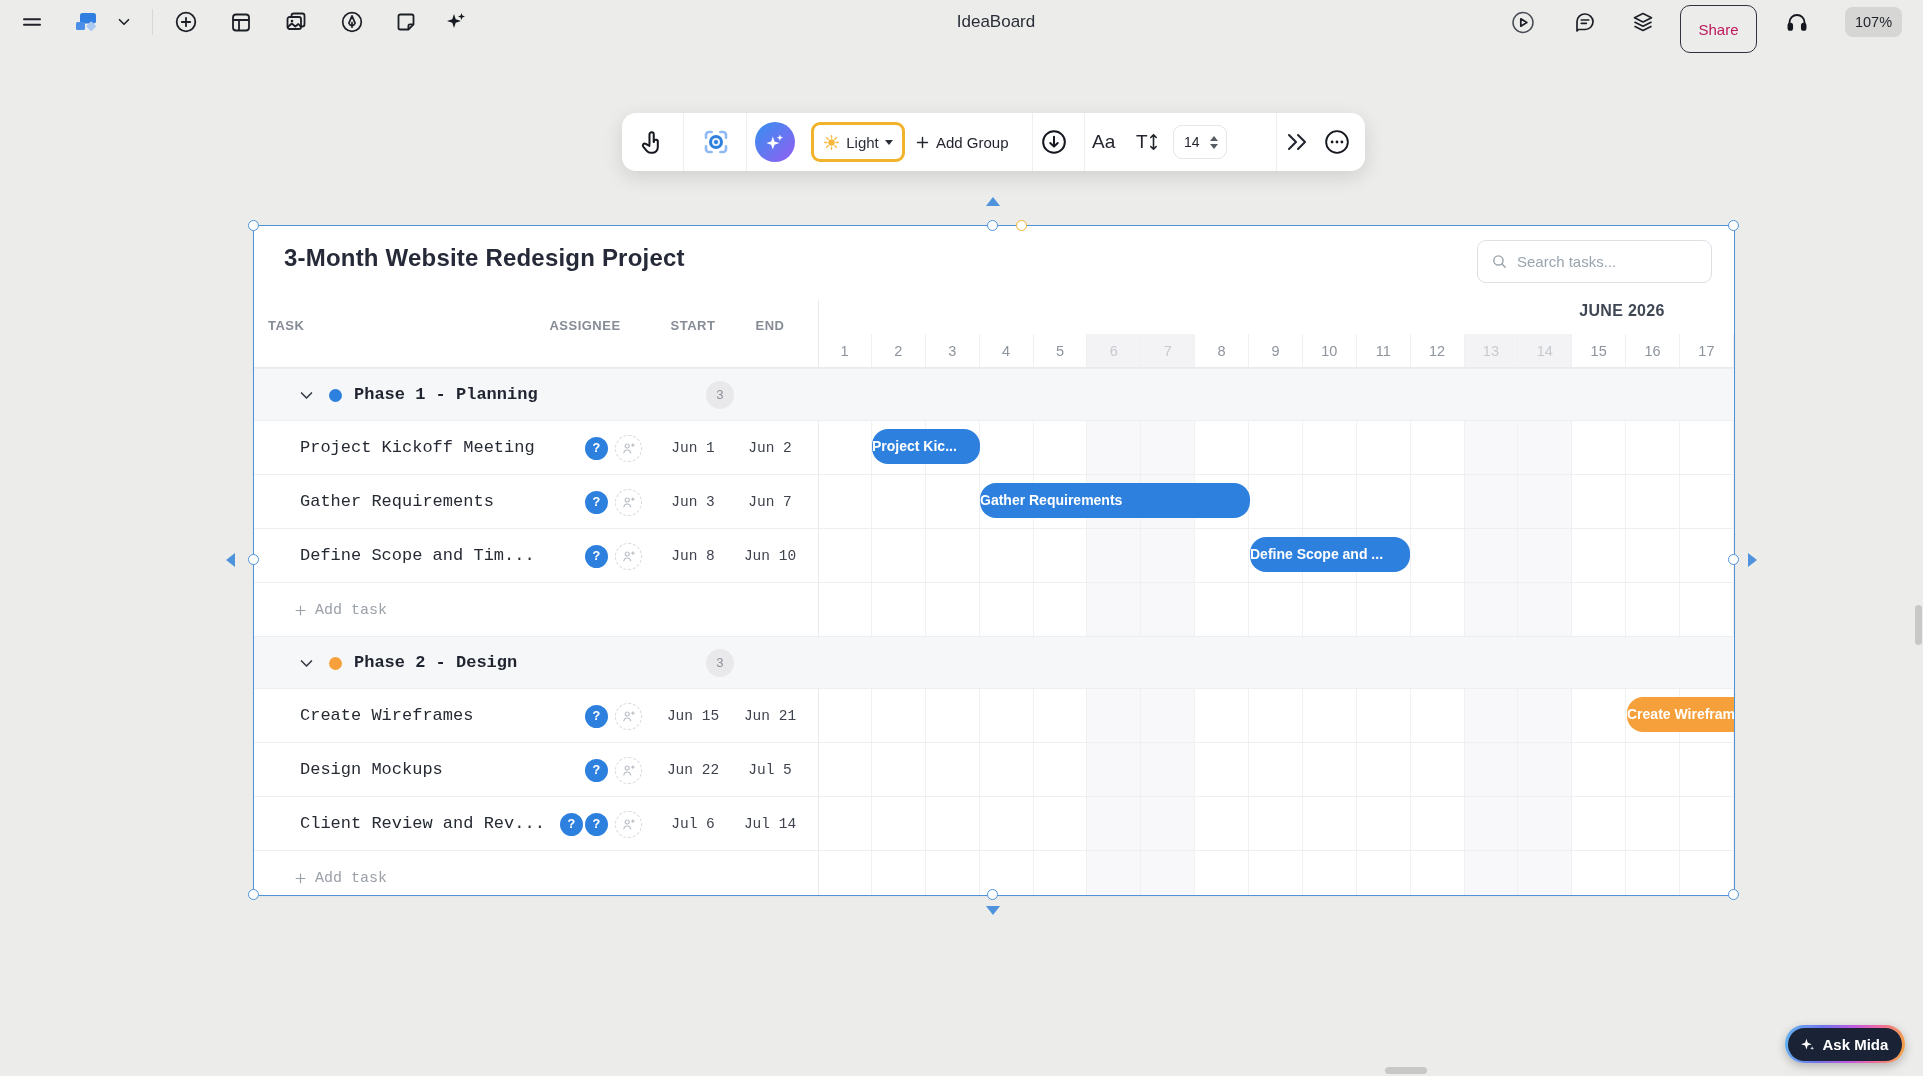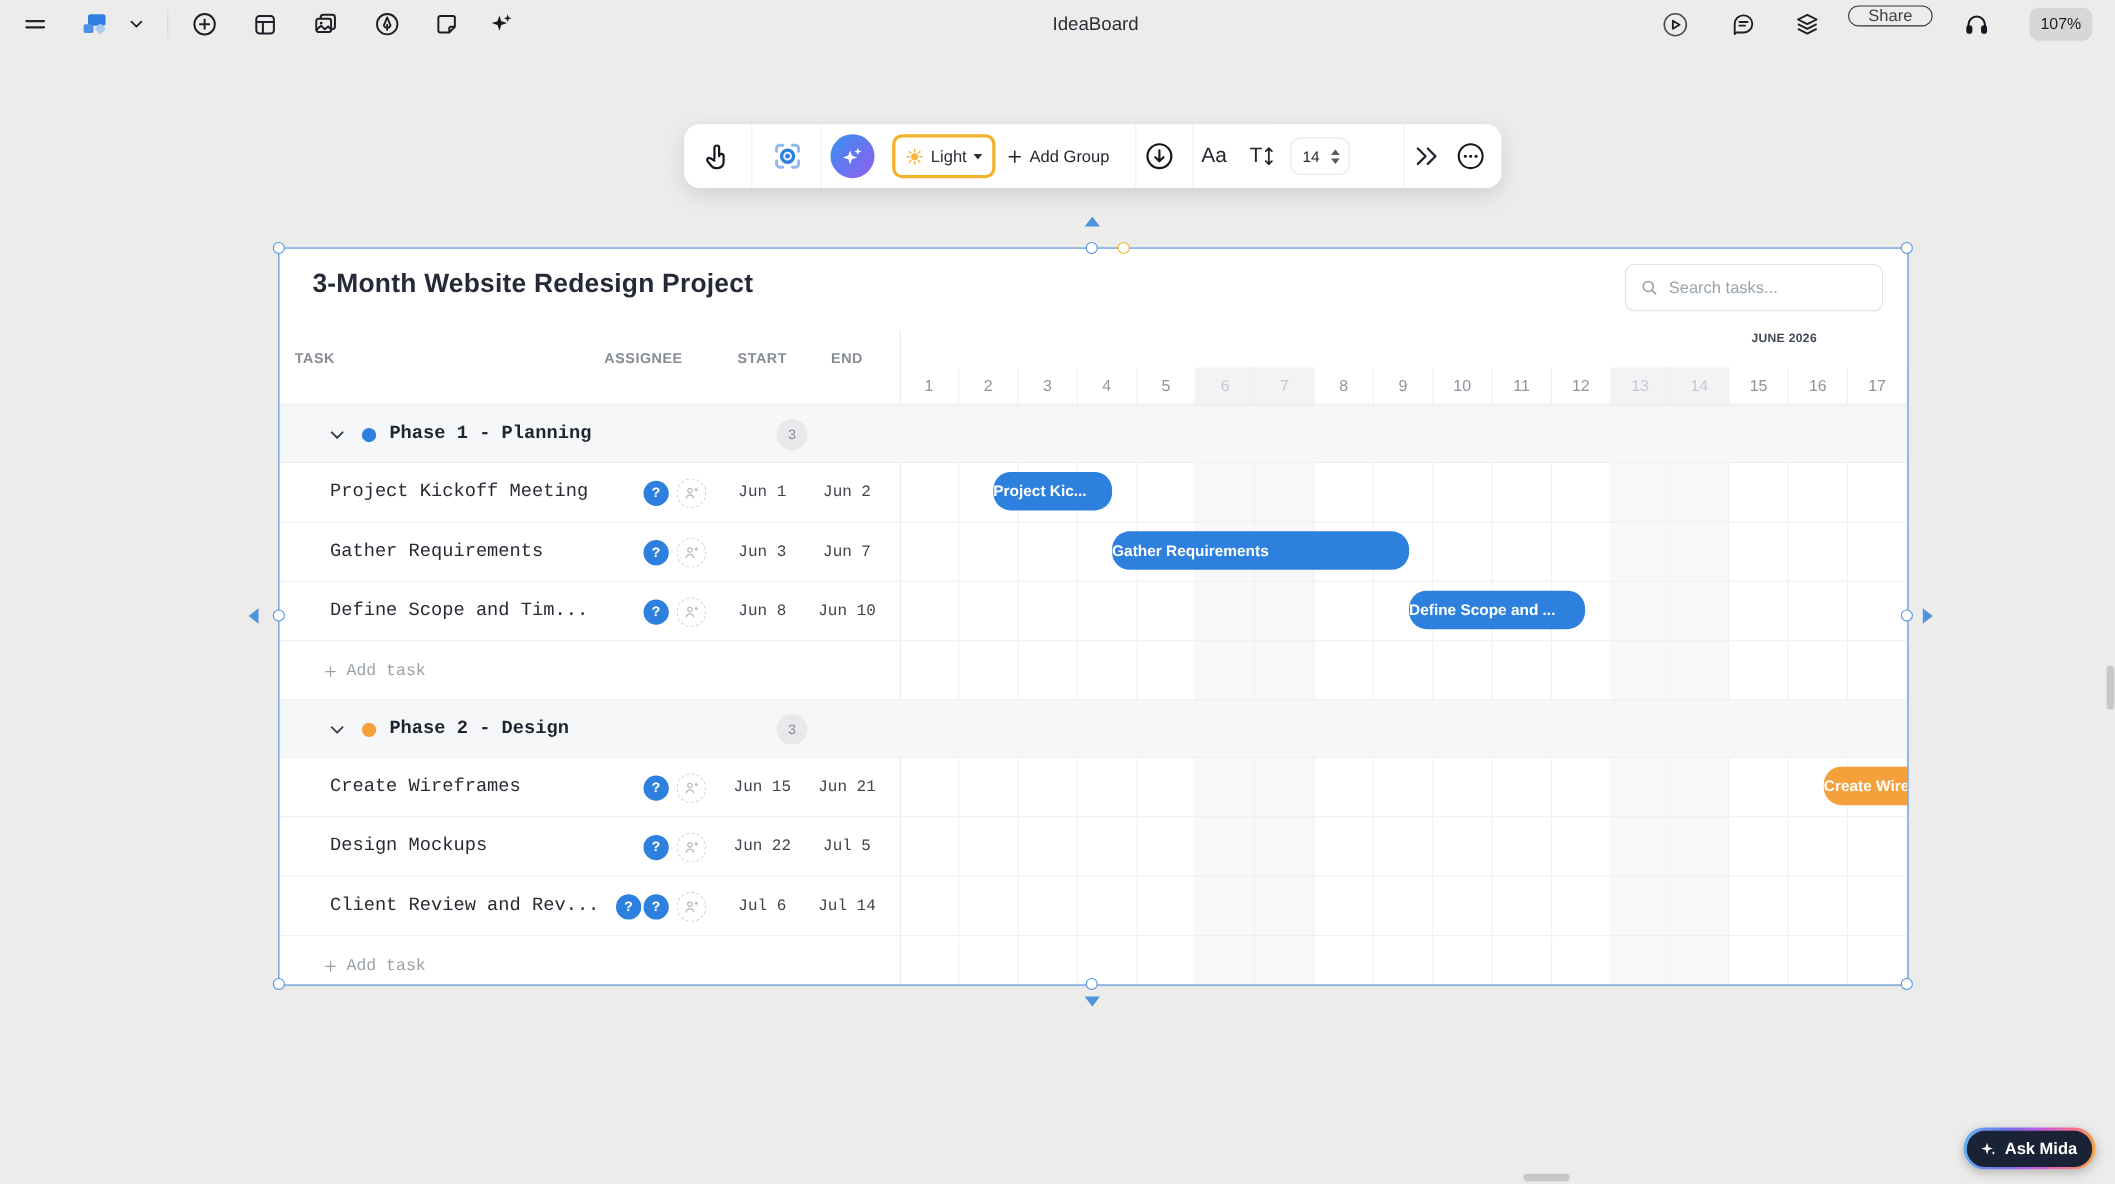--- a/index.html
+++ b/index.html
@@ -4,21 +4,21 @@
 <style>
   * { margin:0; padding:0; box-sizing:border-box; }
   html,body { width:1923px; height:1076px; overflow:hidden; }
   body { font-family:"Liberation Sans", sans-serif; background:#ECECEA; position:relative; color:#23262E; }
 
   
   .topbar { position:absolute; left:0; top:0; width:1923px; height:44px; }
   .tb-icon { position:absolute; top:10px; width:24px; height:24px; display:flex; align-items:center; justify-content:center; cursor:pointer; }
   .tb-divider { position:absolute; top:9px; width:1px; height:26px; background:#D8D8D6; }
   .tb-title { position:absolute; top:0; left:996px; transform:translateX(-50%); height:44px; line-height:44px; font-size:17px; font-weight:500; color:#2A2E38; }
-  .share-btn { position:absolute; left:1680px; top:5px; width:77px; height:19px; border:1.6px solid #2F333C; border-radius:10px; background:transparent; font-size:15px; font-weight:500; color:#404040; display:flex; align-items:center; justify-content:center; cursor:pointer; }
+  .share-btn { position:absolute; left:1680px; top:5px; width:77px; height:48px; border:1.6px solid #2F333C; border-radius:10px; background:transparent; font-size:15px; font-weight:500; color:#be185d; display:flex; align-items:center; justify-content:center; cursor:pointer; }
   .zoom-badge { position:absolute; left:1845px; top:7px; width:57px; height:30px; background:#D6D6D4; border-radius:8px; font-size:14.5px; color:#1E222B; display:flex; align-items:center; justify-content:center; cursor:pointer; }
 
   
   .toolbar { position:absolute; left:622px; top:113px; width:743px; height:58px; background:#FFFFFF; border-radius:14px; box-shadow:0 6px 20px rgba(0,0,0,.12); }
   .tool-div { position:absolute; top:0; bottom:0; width:1px; background:#EFEFF1; }
   .tool-item { position:absolute; display:flex; align-items:center; justify-content:center; cursor:pointer; }
   .ai-circle { width:40px; height:40px; border-radius:50%; background:linear-gradient(135deg,#3E8BF0 10%,#8A63F2 90%); display:flex; align-items:center; justify-content:center; }
   .theme-btn { position:absolute; left:189px; top:9px; width:94px; height:40px; border:3px solid #F2B32C; border-radius:9px; background:#fff; display:flex; align-items:center; justify-content:center; gap:6px; cursor:pointer; }
   .theme-label { font-size:15px; font-weight:500; color:#2A2E38; }
   .caret-down { width:0; height:0; border-left:4.5px solid transparent; border-right:4.5px solid transparent; border-top:5.5px solid #2A2E38; }
@@ -34,21 +34,21 @@
   .widget { position:absolute; left:254px; top:226px; width:1480px; height:669px; background:#FFFFFF; border-radius:3px; overflow:hidden; box-shadow:0 1px 4px rgba(0,0,0,.05); }
   .w-title { position:absolute; left:30px; top:18px; font-size:24px; font-weight:700; color:#262A38; letter-spacing:.2px; }
   .seg { position:absolute; left:976px; top:17px; height:40px; background:#ECEEF1; border-radius:9px; display:flex; align-items:center; padding:3px; gap:2px; }
   .seg-tab { height:34px; border-radius:7px; font-size:14.5px; display:flex; align-items:center; justify-content:center; padding:0 17px; color:#59606C; cursor:pointer; }
   .seg-tab.active { background:#2E80DE; color:#fff; font-weight:500; }
   .searchbox { position:absolute; left:1223px; top:14px; width:235px; height:43px; border:1px solid #DCE0E5; border-radius:9px; background:#fff; display:flex; align-items:center; padding-left:13px; gap:9px; }
   .searchbox input { border:none; outline:none; font-size:15px; color:#0f766e; width:170px; font-family:"Liberation Sans",sans-serif; background:transparent; }
   .searchbox input::placeholder { color:#9AA4AE; }
 
   .colheader-label { position:absolute; top:92px; font-size:13px; font-weight:700; color:#868C96; letter-spacing:.5px; }
-  .month-label { position:absolute; left:1320px; top:76px; width:96px; text-align:center; font-size:11px; font-weight:800; color:#3F4654; letter-spacing:.3px; }
+  .month-label { position:absolute; left:1320px; top:76px; width:96px; text-align:center; font-size:16px; font-weight:800; color:#3F4654; letter-spacing:.3px; }
   .days-row { position:absolute; left:564px; top:108px; width:916px; height:34px; display:flex; }
   .day-cell { flex:1; text-align:center; line-height:34px; font-size:14.5px; color:#8E949D; border-right:1px solid #F0F0F3; }
   .day-cell.weekend { background:#F3F3F6; color:#C6CACF; }
   .v-divider { position:absolute; left:564px; top:74px; bottom:0; width:1px; background:#E8EAED; }
   .header-bottom { position:absolute; left:0; top:141px; width:1480px; height:1px; background:#E9EAEE; }
 
   .w-body { position:absolute; left:0; top:142px; width:1480px; height:527px; }
   .timeline-cols { position:absolute; left:564px; top:0; bottom:0; width:916px; display:flex; }
   .t-col { flex:1; border-right:1px solid #F1F1F4; }
   .t-col.weekend { background:#F8F8FA; }
@@ -58,21 +58,21 @@
   .phase-name { position:absolute; left:100px; top:0; height:52px; line-height:52px; font-size:17px; font-weight:700; color:#1F2430; }
   .phase-dot { position:absolute; left:75px; top:19.5px; width:13px; height:13px; border-radius:50%; }
   .phase-chevron { position:absolute; left:44px; top:18px; }
   .count-badge { position:absolute; left:452px; top:12px; width:28px; height:28px; border-radius:50%; background:#E9E9EC; color:#8B8F98; font-size:13px; display:flex; align-items:center; justify-content:center; }
   .task-name { position:absolute; left:46px; top:0; height:54px; line-height:54px; font-size:17px; color:#262A33; }
   .avatar-q { position:absolute; top:13.5px; width:27px; height:27px; border-radius:50%; background:#2E80DE; border:2px solid #fff; color:#fff; font-size:13px; font-weight:700; display:flex; align-items:center; justify-content:center; cursor:pointer; }
   .avatar-add { position:absolute; left:361px; top:13.5px; width:27px; height:27px; border-radius:50%; border:1.5px dashed #D3D7DC; display:flex; align-items:center; justify-content:center; cursor:pointer; }
   .date-cell { position:absolute; top:0; width:90px; height:54px; line-height:54px; text-align:center; font-size:14.5px; color:#3E434D; }
   .addtask { position:absolute; left:40px; top:0; height:54px; display:flex; align-items:center; gap:8px; font-size:15px; color:#9AA0A8; cursor:pointer; }
 
-  .bar { position:absolute; height:35px; border-radius:16px; color:#fff; font-size:14px; font-weight:700; line-height:35px; white-space:nowrap; overflow:hidden; cursor:pointer;margin-left:31px; }
+  .bar { position:absolute; height:35px; border-radius:16px; color:#fff; font-size:14px; font-weight:700; line-height:35px; white-space:nowrap; overflow:hidden; cursor:pointer; }
   .bar.blue { background:#2E80DE; }
   .bar.orange { background:#F5A03B; border-top-right-radius:0; border-bottom-right-radius:0; }
 
   
   .sel-frame { position:absolute; left:253px; top:225px; width:1482px; height:671px; border:1.6px solid #4F93DD; pointer-events:none; }
   .sel-handle { position:absolute; width:11px; height:11px; border-radius:50%; background:#fff; border:1.6px solid #4F93DD; cursor:pointer; }
   .sel-handle.gold { border-color:#F2B32C; }
   .tri { position:absolute; width:0; height:0; cursor:pointer; }
   .tri.up    { border-left:7px solid transparent; border-right:7px solid transparent; border-bottom:9px solid #4F93DD; }
   .tri.down  { border-left:7px solid transparent; border-right:7px solid transparent; border-top:9px solid #4F93DD; }

